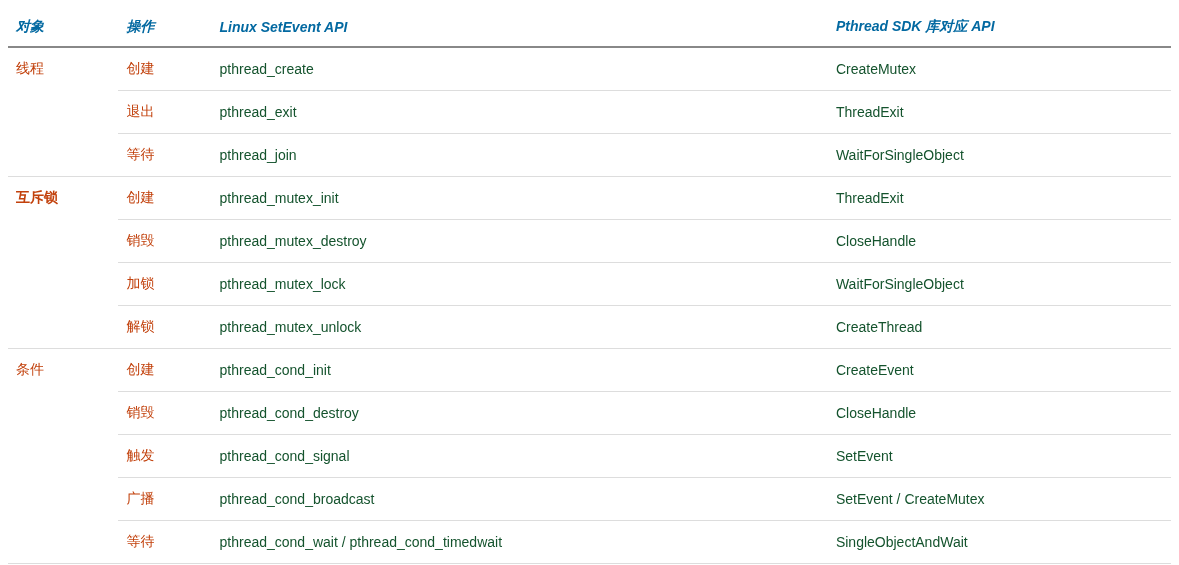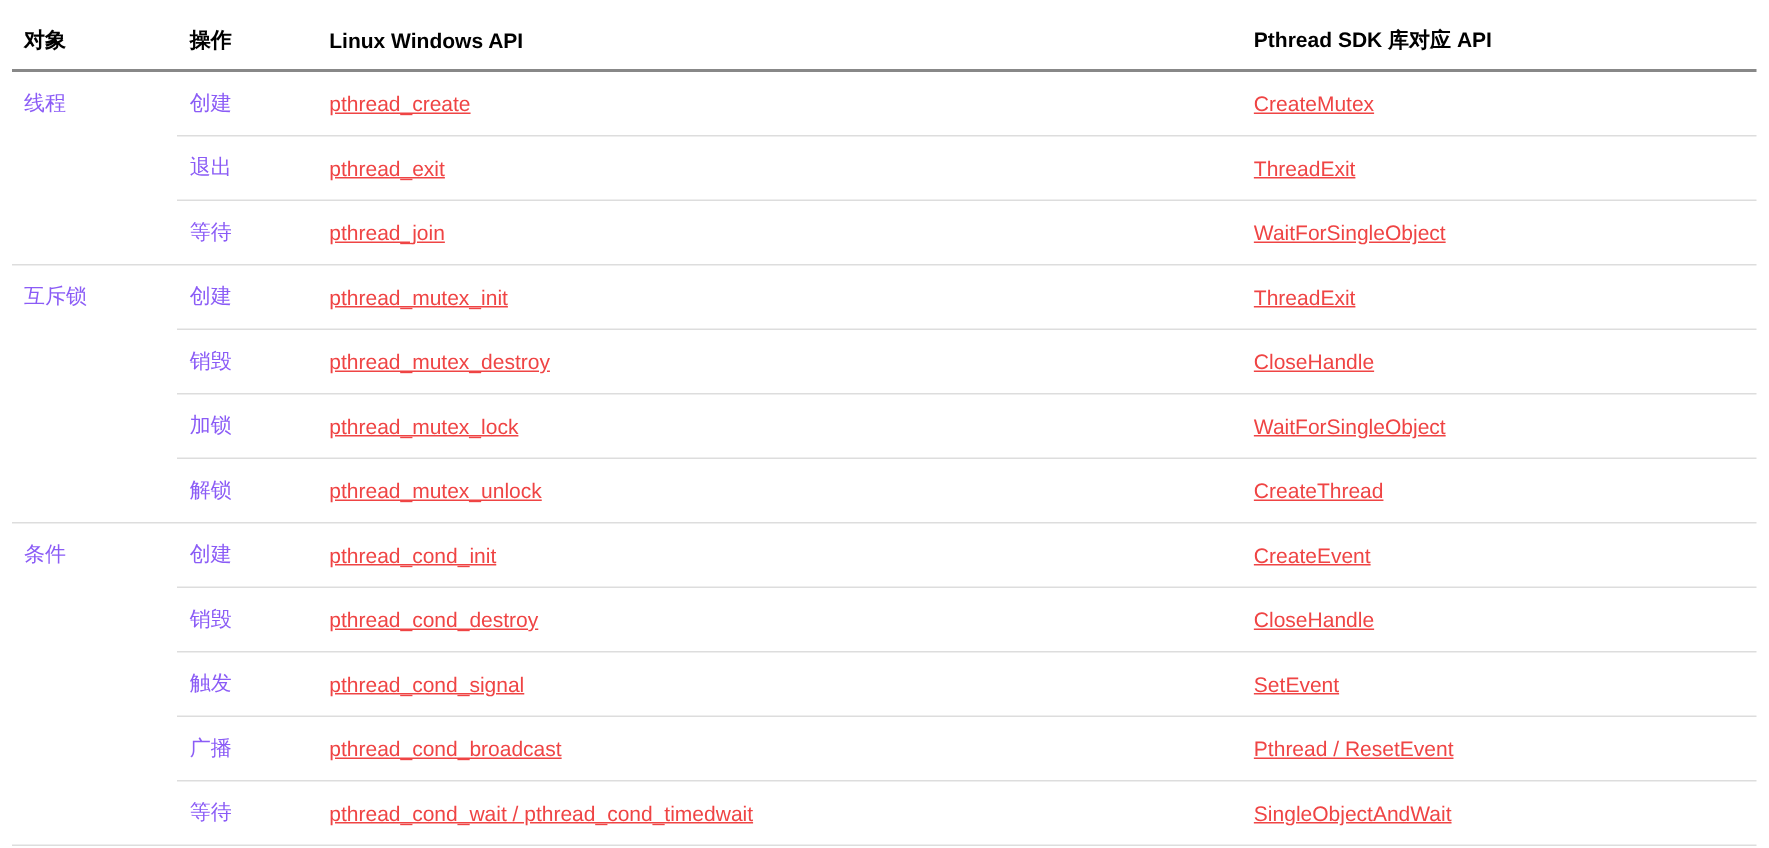--- a/index.html
+++ b/index.html
@@ -15,54 +15,54 @@
       padding: 8px;
     }
     table {
       width: 100%;
       border-collapse: collapse;
       table-layout: fixed;
     }
     thead th {
       text-align: left;
       font-weight: bold;
-      color: #000000;
+      color: #0369a1;
       padding: 10px 8px;
       border-bottom: 2px solid #888;
+      font-style: italic;
     }
     tbody td {
       padding: 12px 8px;
       border-bottom: 1px solid #ddd;
-      color: #8b5cf6;
+      color: #c2410c;
       vertical-align: middle;
     }
     tbody td.linux, tbody td.windows {
-      color: #ef4444;
-      text-decoration: underline;
+      color: #14532d;
     }
     col.col-obj { width: 9.5%; }
     col.col-op { width: 8%; }
     col.col-linux { width: 53%; }
     col.col-win { width: 29.5%; }
   </style>
 </head>
 <body>
 
 <table>
   <colgroup>
     <col class="col-obj">
     <col class="col-op">
     <col class="col-linux">
     <col class="col-win">
   </colgroup>
   <thead>
     <tr>
       <th>对象</th>
       <th>操作</th>
-      <th>Linux Windows API</th>
+      <th>Linux SetEvent API</th>
       <th>Pthread SDK 库对应 API</th>
     </tr>
   </thead>
   <tbody id="table-body">
       <tr>
         <td rowspan="3" style="vertical-align: top;">线程</td>
         <td>创建</td>
         <td class="linux">pthread_create</td>
         <td class="windows">CreateMutex</td>
       </tr>
@@ -70,21 +70,21 @@
         <td>退出</td>
         <td class="linux">pthread_exit</td>
         <td class="windows">ThreadExit</td>
       </tr>
       <tr>
         <td>等待</td>
         <td class="linux">pthread_join</td>
         <td class="windows">WaitForSingleObject</td>
       </tr>
       <tr>
-        <td rowspan="4" style="vertical-align: top;">互斥锁</td>
+        <td rowspan="4" style="vertical-align: top; font-weight: bold;">互斥锁</td>
         <td>创建</td>
         <td class="linux">pthread_mutex_init</td>
         <td class="windows">ThreadExit</td>
       </tr>
       <tr>
         <td>销毁</td>
         <td class="linux">pthread_mutex_destroy</td>
         <td class="windows">CloseHandle</td>
       </tr>
       <tr>
@@ -109,21 +109,21 @@
         <td class="windows">CloseHandle</td>
       </tr>
       <tr>
         <td>触发</td>
         <td class="linux">pthread_cond_signal</td>
         <td class="windows">SetEvent</td>
       </tr>
       <tr>
         <td>广播</td>
         <td class="linux">pthread_cond_broadcast</td>
-        <td class="windows">Pthread / ResetEvent</td>
+        <td class="windows">SetEvent / CreateMutex</td>
       </tr>
       <tr>
         <td>等待</td>
         <td class="linux">pthread_cond_wait / pthread_cond_timedwait</td>
         <td class="windows">SingleObjectAndWait</td>
       </tr>
     </tbody>
 </table>
 
 </body></html>

